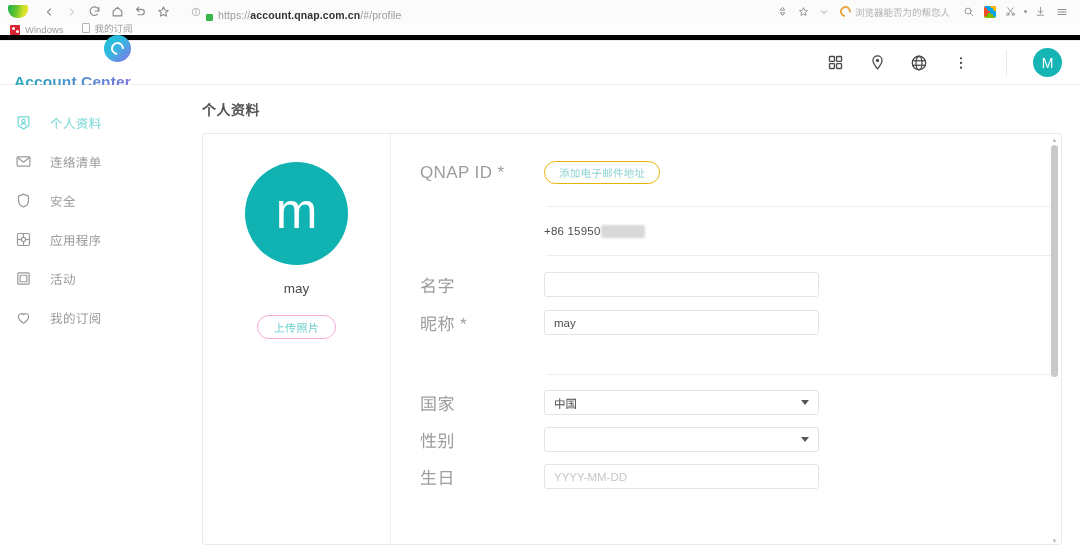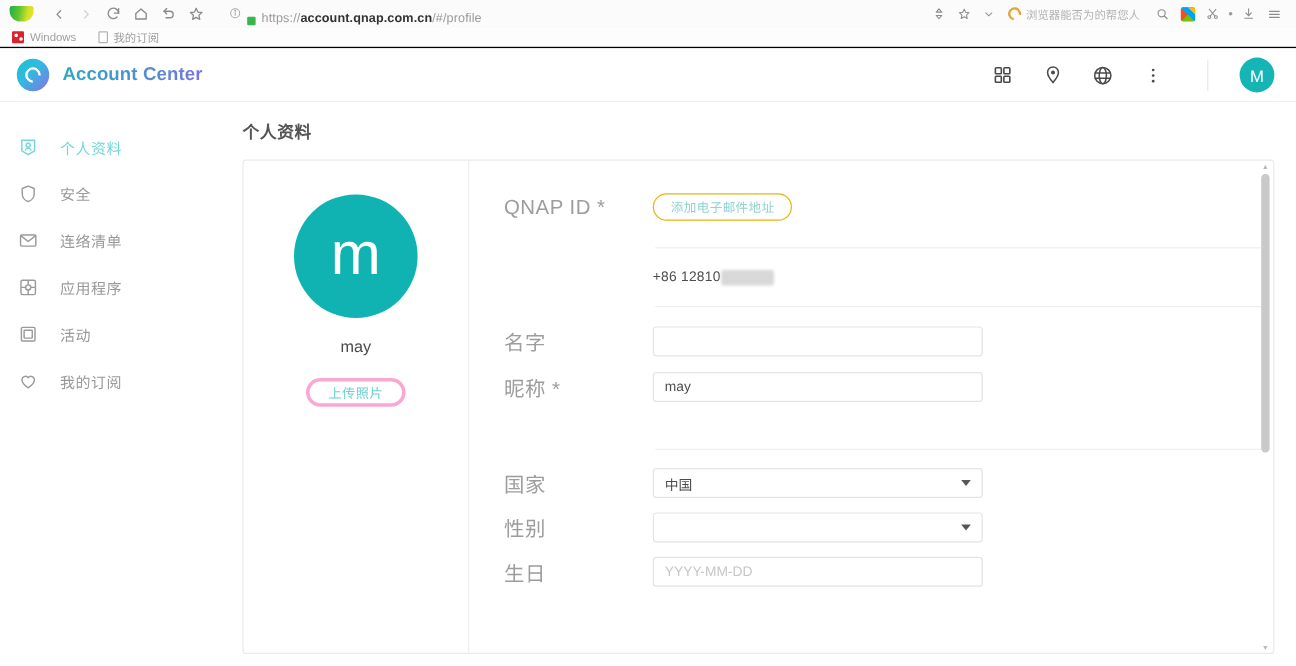--- a/index.html
+++ b/index.html
@@ -89,25 +89,25 @@
   }
   .color-sq::after {
     content: ""; position: absolute; inset: 0;
     background: linear-gradient(45deg, transparent 0 50%, #00a4ef 50% 75%, #ffb900 75% 100%);
   }
   .dot-sep { width: 3px; height: 3px; border-radius: 50%; background: #9a9a9a; margin: 0 3px; flex: 0 0 auto; }
 
   .bookmarks {
     height: 17px;
     display: flex;
-    align-items: center;
+    align-items: flex-end;
     padding: 0 10px;
     gap: 18px;
     background: #fdfdfd;
-    border-bottom: 1px solid #000000;
+    border-bottom: 5px solid #000000;
   }
   .bm { display: flex; align-items: center; gap: 5px; }
   .bm-ico-win {
     width: 10px; height: 10px;
     background: #d9232e;
     border-radius: 1px;
     position: relative;
   }
   .bm-ico-win::after {
     content: ""; position: absolute; left: 2px; top: 2px;
@@ -129,21 +129,21 @@
 
   
   .app-header {
     height: 44px;
     display: flex;
     align-items: center;
     background: #ffffff;
     padding: 0 18px 0 14px;
     border-bottom: 1px solid #f0f0f0;
   }
-  .logo-wrap { display: flex; align-items: center; gap: 11px; }
+  .logo-wrap { display: flex; align-items: flex-end; gap: 11px; flex-direction: column; }
   .logo-mark {
     width: 27px; height: 27px; border-radius: 50%;
     background: linear-gradient(135deg, #17c3d4 0%, #35b8e0 45%, #8a6fe8 100%);
     display: flex; align-items: center; justify-content: center;
     flex: 0 0 auto;
   }
   .logo-mark .inner {
     width: 13px; height: 13px;
     border-radius: 50%;
     border: 2.5px solid #ffffff;
@@ -249,21 +249,21 @@
   }
   .avatar-name {
     margin-top: 16px;
     font-size: 13.5px;
     color: #4b4b4b;
   }
   .upload-btn {
     margin-top: 19px;
     height: 24px;
     padding: 0 16px;
-    border: 3px solid #f9a8d4;
+    border: 1px solid #f9a8d4;
     border-radius: 13px;
     background: #ffffff;
     color: #6fcfcf;
     font-size: 11px;
     display: flex; align-items: center; justify-content: center;
     letter-spacing: .4px;
     white-space: nowrap;
   }
 
   .form-panel {
@@ -568,34 +568,34 @@
             <circle cx="12" cy="10" r="2.4"></circle>
             <path d="M8.2 16.2c.6-1.7 2-2.6 3.8-2.6s3.2.9 3.8 2.6"></path>
           </svg>
       </span>
       <span class="side-label">个人资料</span>
     </div>
 
     <div class="side-item">
       <span class="side-ico">
         <svg width="17" height="17" viewBox="0 0 24 24" fill="none" stroke="currentColor" stroke-width="1.7" stroke-linejoin="round">
-            <path d="M12 3 5 5.8v6c0 4.4 3 8.2 7 9.2 4-1 7-4.8 7-9.2v-6z"></path>
+            <rect x="3" y="5.5" width="18" height="13" rx="1.2"></rect>
+            <polyline points="3.6 6.4 12 13 20.4 6.4"></polyline>
           </svg>
       </span>
-      <span class="side-label">安全</span>
+      <span class="side-label">连络清单</span>
     </div>
 
     <div class="side-item">
       <span class="side-ico">
         <svg width="17" height="17" viewBox="0 0 24 24" fill="none" stroke="currentColor" stroke-width="1.7" stroke-linejoin="round">
-            <rect x="3" y="5.5" width="18" height="13" rx="1.2"></rect>
-            <polyline points="3.6 6.4 12 13 20.4 6.4"></polyline>
+            <path d="M12 3 5 5.8v6c0 4.4 3 8.2 7 9.2 4-1 7-4.8 7-9.2v-6z"></path>
           </svg>
       </span>
-      <span class="side-label">连络清单</span>
+      <span class="side-label">安全</span>
     </div>
 
     <div class="side-item">
       <span class="side-ico">
         <svg width="17" height="17" viewBox="0 0 24 24" fill="none" stroke="currentColor" stroke-width="1.7" stroke-linejoin="round">
             <rect x="3.5" y="3.5" width="17" height="17" rx="2"></rect>
             <circle cx="12" cy="12" r="3"></circle>
             <line x1="12" y1="3.5" x2="12" y2="9"></line>
             <line x1="12" y1="15" x2="12" y2="20.5"></line>
             <line x1="3.5" y1="12" x2="9" y2="12"></line>
@@ -644,21 +644,21 @@
             <button class="email-btn">添加电子邮件地址</button>
           </span>
         </div>
 
         <div class="hrule"></div>
 
         <div class="frow row-phone">
           <span class="flabel"></span>
           <span class="fctl">
             <span class="phone-val">
-              <span>+86 12810</span>
+              <span>+86 15950</span>
               <span class="redaction"></span>
             </span>
           </span>
         </div>
 
         <div class="hrule"></div>
 
         <div class="grp-names">
           <div class="frow">
             <span class="flabel">名字</span>

